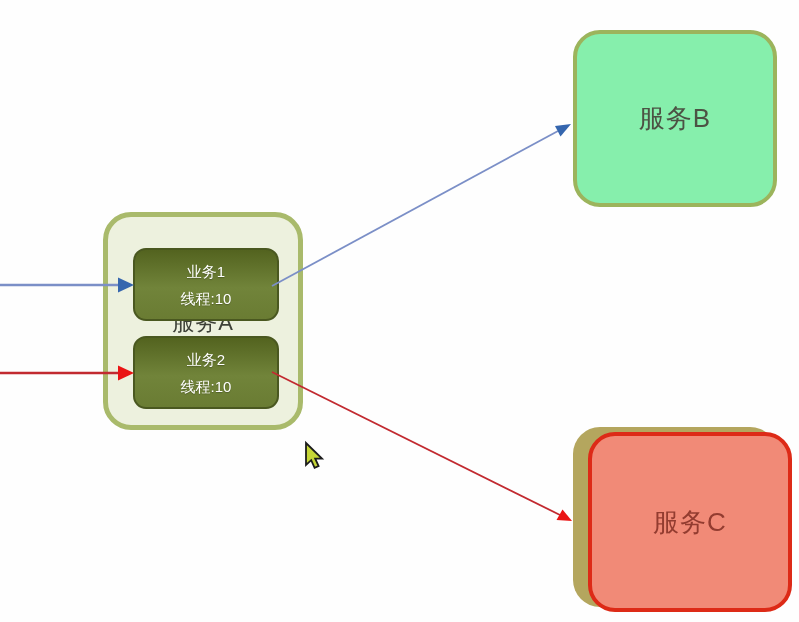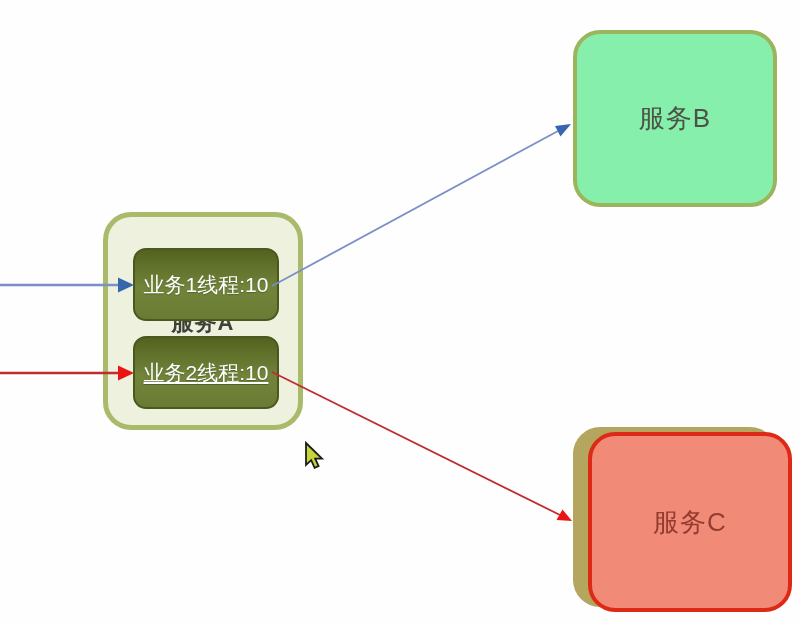--- a/index.html
+++ b/index.html
@@ -22,43 +22,44 @@
     background: #edf1de;
     border: 5px solid #a9ba6b;
     border-radius: 28px;
   }
   .group-a-label {
     position: absolute;
     left: 0; top: 91px;
     width: 100%;
     text-align: center;
     font-size: 22px;
-    font-weight: bold;
+    font-weight: normal;
     color: #3e4138;
     z-index: 1;
     letter-spacing: 1px;
   }
   .task-box {
     position: absolute;
     left: 25px;
     width: 146px; height: 73px;
     background: linear-gradient(180deg, #53631f 0%, #71843a 55%, #6a7c33 100%);
     border: 2px solid #4a5820;
     border-radius: 13px;
     z-index: 2;
     display: flex;
+    flex-direction: column;
     align-items: center;
     justify-content: center;
     color: #ffffff;
-    font-size: 21px;
+    font-size: 15px;
     line-height: 27px;
     text-shadow: 0 1px 1px rgba(0,0,0,0.25);
   }
   .task-box.first { top: 31px; }
-  .task-box.second { top: 119px; text-decoration: underline; }
+  .task-box.second { top: 119px; }
 
   
   .service-b {
     position: absolute;
     left: 573px; top: 30px;
     width: 204px; height: 177px;
     background: #86efac;
     border: 4px solid #9cb45c;
     border-radius: 27px;
     display: flex;

